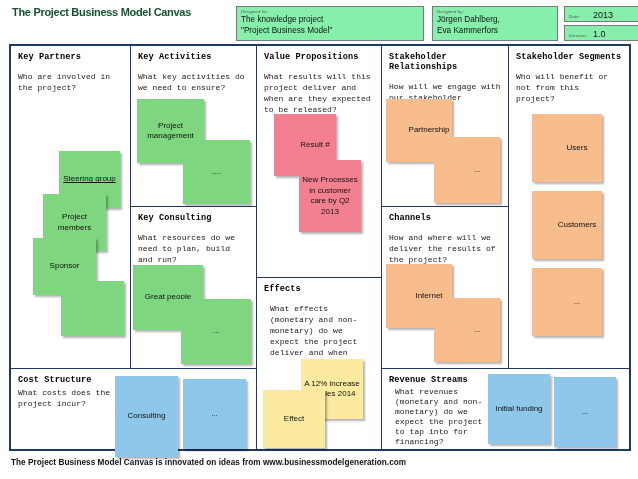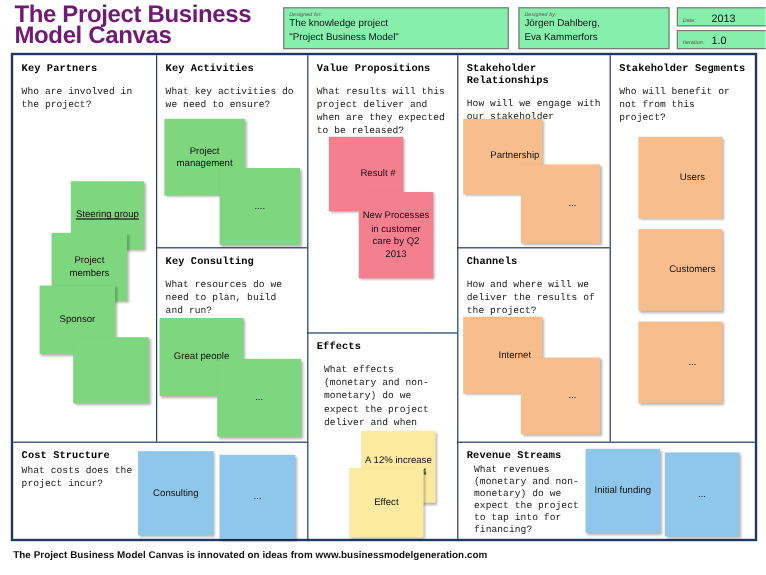--- a/index.html
+++ b/index.html
@@ -10,22 +10,22 @@
     color:#111111;
     overflow:hidden;
     position:relative;
   }
   .canvas-root{position:absolute;left:0;top:0;width:638px;height:479px;}
 
   
   .header{position:absolute;left:8px;top:3px;width:624px;height:38px;}
   .title{
     position:absolute;left:4px;top:0px;width:222px;
-    font-size:20px;font-weight:bold;line-height:18px;
-    letter-spacing:-0.3px;color:#701a75;
+    font-size:11px;font-weight:bold;line-height:18px;
+    letter-spacing:-0.3px;color:#14532d;
   }
   .meta-box{
     position:absolute;border:1px solid #7a7a7a;background:#86efac;
     box-sizing:border-box;
   }
   .meta-label{
     font-size:4.4px;font-style:italic;color:#555;
     letter-spacing:.1px;line-height:6px;
   }
   .meta-val{font-size:8.2px;line-height:10.5px;color:#111;}
@@ -182,21 +182,21 @@
       <span>New Processes in customer care by Q2 2013</span>
     </div>
 
     <div class="cell pad" style="left:246px;top:232px;width:124px;height:90px;">
       <div class="cell-title">Effects</div>
       <div class="cell-q q-gap" style="padding-left:6px;">What effects (monetary and non-monetary) do we expect the project deliver and when</div>
     </div>
     <div class="note yellow" style="left:290px;top:313px;width:62px;height:60px;">
       <span>A 12% increase in sales 2014</span>
     </div>
-    <div class="note yellow" style="left:252px;top:344px;width:62px;height:58px;justify-content:center;margin-left:28px;">
+    <div class="note yellow" style="left:252px;top:344px;width:62px;height:58px;justify-content:center;">
       <span>Effect</span>
     </div>
 
     <div class="cell pad" style="left:371px;top:0;width:126px;height:160px;">
       <div class="cell-title">Stakeholder Relationships</div>
       <div class="cell-q q-gap">How will we engage with our stakeholder segments?</div>
     </div>
     <div class="note orange" style="left:375px;top:53px;width:66px;height:63px;">
       <span>Partnership</span>
     </div>
@@ -226,21 +226,21 @@
       <span>Users</span>
     </div>
     <div class="note orange" style="left:521px;top:222px;width:70px;height:68px;">
       <span>...</span>
     </div>
 
     <div class="cell pad" style="left:0;top:323px;width:245px;height:82px;">
       <div class="cell-title">Cost Structure</div>
       <div class="cell-q" style="margin-top:2px;width:100px;">What costs does the project incur?</div>
     </div>
-    <div class="note blue" style="left:104px;top:330px;width:63px;height:70px;">
+    <div class="note blue" style="left:104px;top:330px;width:63px;height:81px;">
       <span>Consulting</span>
     </div>
     <div class="note blue" style="left:172px;top:333px;width:63px;height:70px;">
       <span>...</span>
     </div>
 
     <div class="cell pad" style="left:371px;top:323px;width:247px;height:82px;">
       <div class="cell-title">Revenue Streams</div>
       <div class="cell-q" style="margin-top:2px;width:92px;padding-left:6px;line-height:10px;">What revenues (monetary and non-monetary) do we expect the project to tap into for financing?</div>
     </div>

